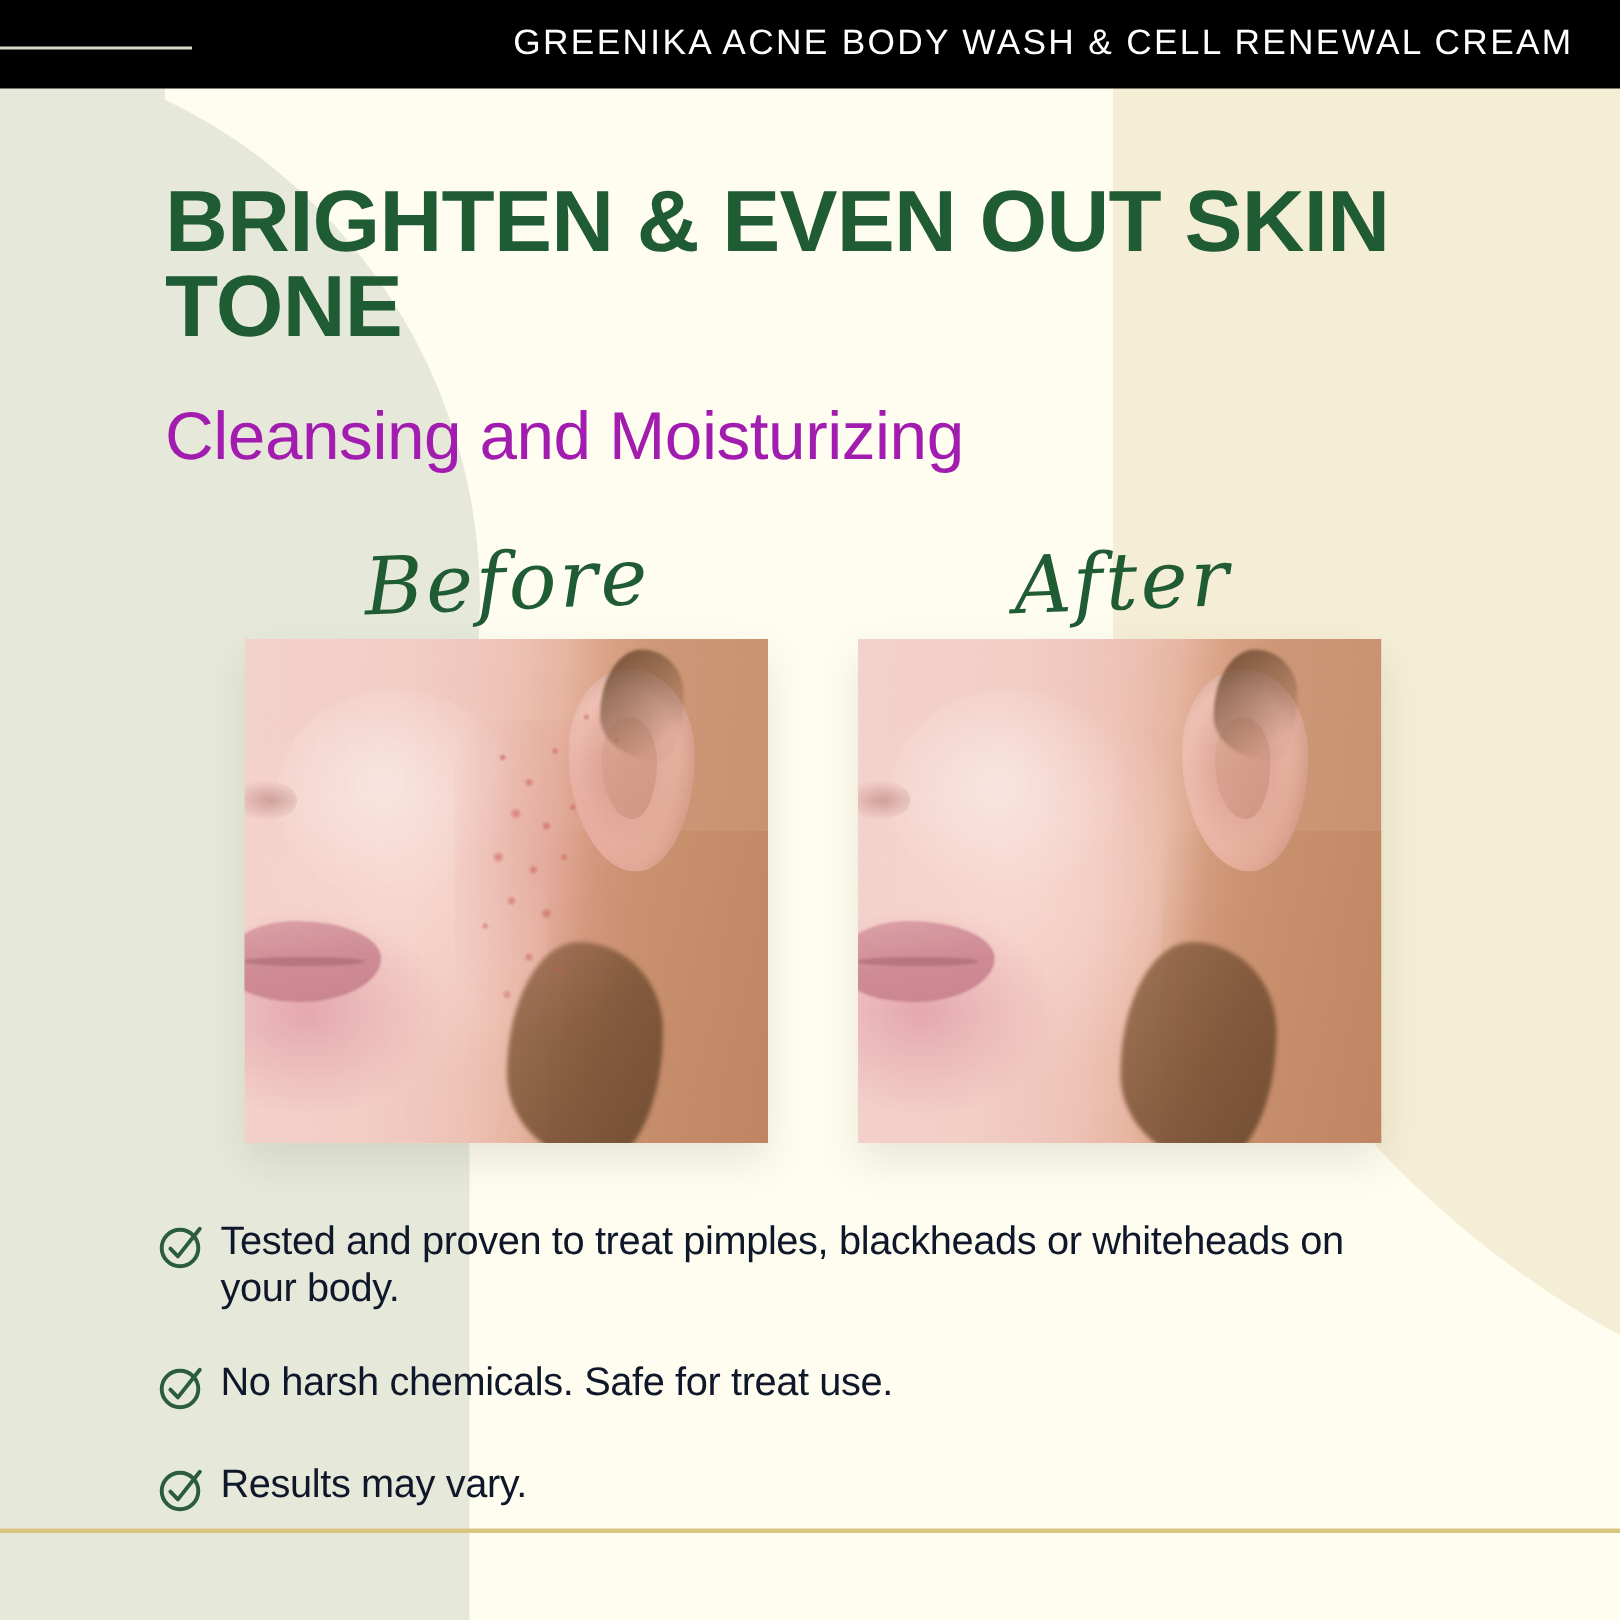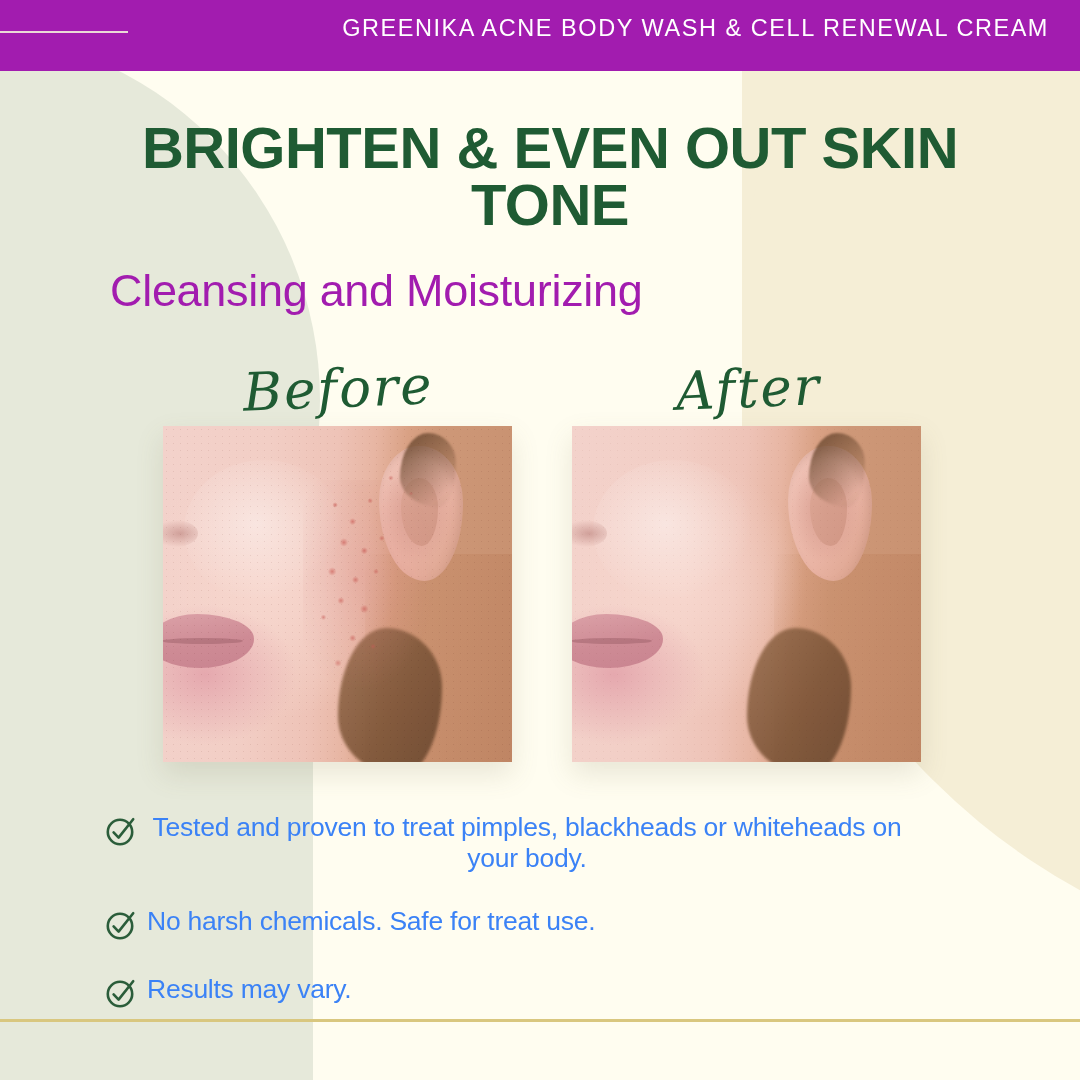--- a/index.html
+++ b/index.html
@@ -71,22 +71,22 @@
     height: 640px;
     background: #E6E9DA;
   }
 
   
   .topbar {
     position: absolute;
     left: 0;
     top: 0;
     width: 1080px;
-    height: 71px;
-    background: #a21caf;
+    height: 59px;
+    background: #000000;
     z-index: 5;
   }
   .topbar-rule {
     position: absolute;
     left: 0px;
     top: 31px;
     width: 128px;
     height: 2px;
     background: #F3EEDC;
     opacity: 0.9;
@@ -113,21 +113,20 @@
     left: 110px;
     top: 119px;
     width: 880px;
     color: #1F5B33;
     font-size: 58px;
     line-height: 57px;
     font-weight: 900;
     letter-spacing: -0.5px;
     font-family: "Liberation Sans", sans-serif;
     z-index: 6;
-    text-align: center;
   }
   .subhead {
     position: absolute;
     left: 110px;
     top: 264px;
     width: 880px;
     color: #a21caf;
     font-size: 45px;
     line-height: 54px;
     font-weight: 400;
@@ -341,27 +340,26 @@
     margin-bottom: 32px;
   }
   .bullet-icon {
     flex: 0 0 auto;
     width: 34px;
     height: 34px;
     margin-right: 9px;
     margin-top: 2px;
   }
   .bullet-text {
-    color: #3b82f6;
+    color: #0f172a;
     font-size: 26.5px;
     line-height: 31px;
     letter-spacing: -0.25px;
     font-family: "Liberation Sans", sans-serif;
     max-width: 760px;
-    text-align: center;
   }
 
   
   .bottom-rule {
     position: absolute;
     left: 0;
     top: 1019px;
     width: 1080px;
     height: 2.5px;
     background: #D9C77F;

